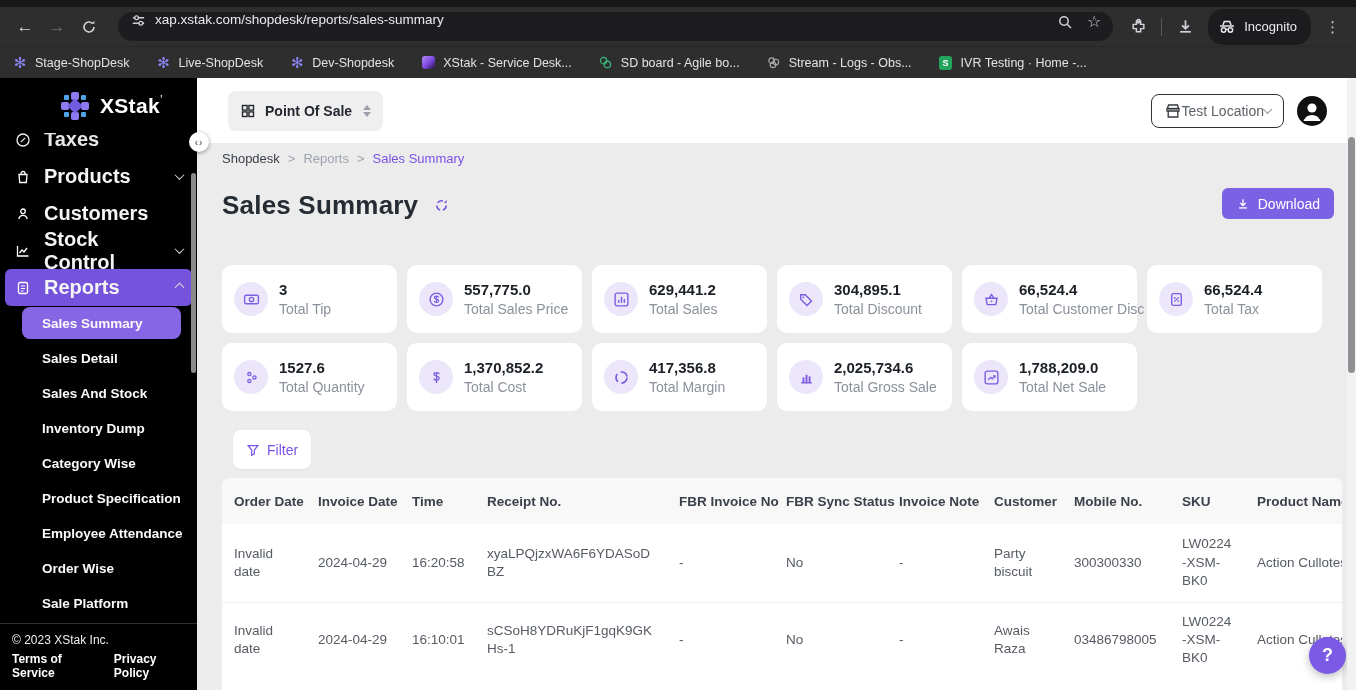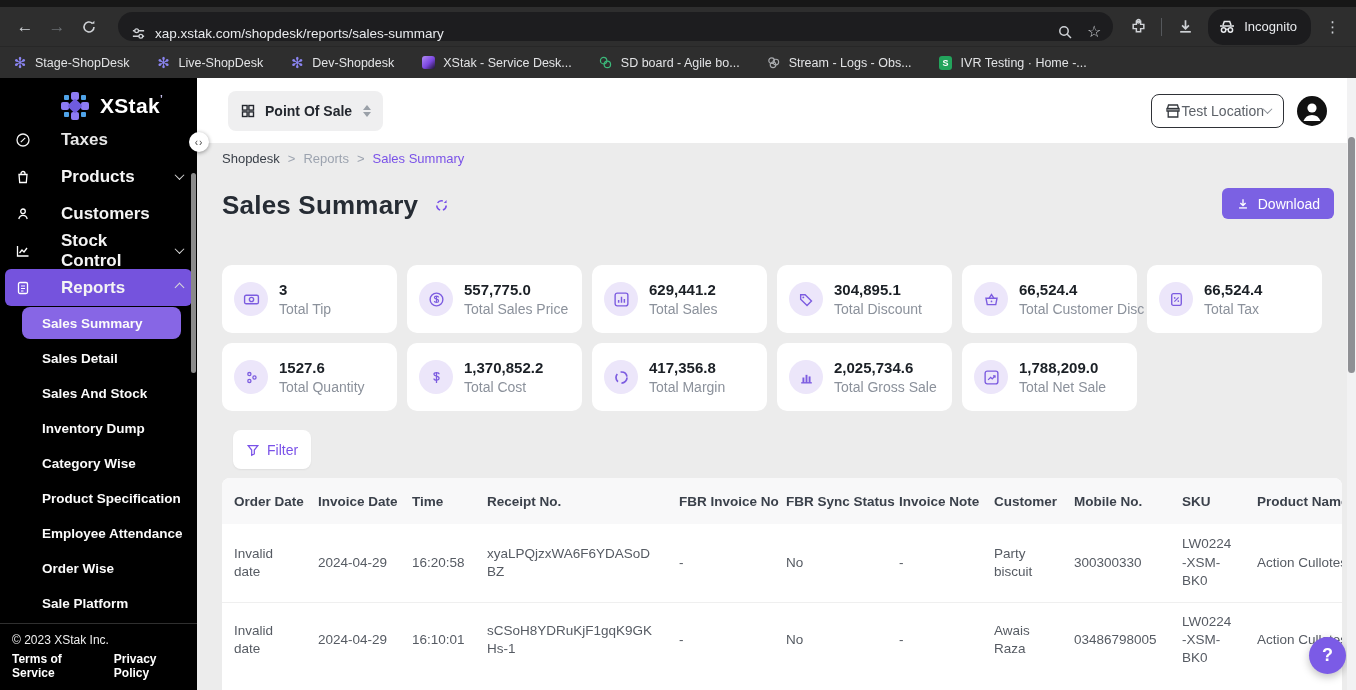--- a/index.html
+++ b/index.html
@@ -7,21 +7,21 @@
   .screen { position:relative; width:1356px; height:690px; overflow:hidden; background:#ececec; }
 
   
   .chrome { position:absolute; top:0; left:0; width:1356px; height:78px; background:#2e2e2e; }
   .chrome-top { height:7px; background:#171717; }
   .toolbar { height:39px; display:flex; align-items:center; padding:0 10px; gap:2px; }
   .tbtn { width:30px; height:30px; border-radius:15px; display:flex; align-items:center; justify-content:center;
           color:#cfd2d6; font-size:17px; }
   .tbtn.disabled { color:#6b6f73; }
   .urlbar { flex:1; height:29px; margin:0 8px 0 12px; background:#1d1d1f; border-radius:15px;
-            display:flex; align-items:flex-end; padding:0 12px; gap:9px; min-width:0; }
+            display:flex; align-items:flex-start; padding:0 12px; gap:9px; min-width:0; }
   .url-text { color:#e8eaed; font-size:13.5px; white-space:nowrap; overflow:hidden; flex:1; }
   .url-right { display:flex; align-items:center; gap:14px; margin-left:auto; }
   .star { color:#cfd2d6; font-size:16px; }
   .vsep { width:1px; height:18px; background:#55585c; margin:0 6px; }
   .incog { height:36px; background:#1c1c1e; border-radius:15px; display:flex; align-items:center; gap:8px;
            padding:0 14px 0 10px; color:#e8eaed; font-size:13px; margin:0 6px; }
   .dots { color:#cfd2d6; font-size:15px; letter-spacing:0; padding:0 6px; }
   .bookmarks { height:32px; display:flex; align-items:center; gap:26px; padding:0 12px; border-top:1px solid #272727; }
   .bm { display:flex; align-items:center; gap:7px; color:#e2e3e5; font-size:12.5px; white-space:nowrap; }
   .bm-ic { width:16px; height:16px; display:flex; align-items:center; justify-content:center; flex:0 0 auto; }
@@ -33,21 +33,21 @@
   
   .app { position:absolute; top:78px; left:0; width:1356px; height:612px; display:flex; }
 
   
   .sidebar { width:197px; background:#000; color:#fff; display:flex; flex-direction:column; position:relative; flex:0 0 197px; }
   .logo { height:55px; display:flex; align-items:center; gap:8px; padding:0 12px;margin-left:46px; }
   .logo-mark { width:34px; height:34px; position:relative; flex:0 0 auto; }
   .logo-text { font-size:21px; font-weight:bold; color:#fff; letter-spacing:.3px; }
   .logo-tm { font-size:10px; vertical-align:top; color:#cfc8f5; }
   .nav-scroll { flex:1; overflow:hidden; position:relative; }
-  .nav-item { height:37px; display:flex; align-items:center; gap:30px; padding:0 14px; font-size:17px; font-weight:bold; color:#f4f4f4; }
+  .nav-item { height:37px; display:flex; align-items:center; gap:13px; padding:0 14px; font-size:20px; font-weight:bold; color:#f4f4f4; }
   .nav-item.cut { margin-top:-12px; opacity:.95; }
   .nav-item.active-block { background:#7553dd; border-radius:6px; margin:0 5px; padding:0 9px; }
   .nav-ic { width:17px; height:17px; display:flex; align-items:center; justify-content:center; flex:0 0 auto; }
   .nav-label { flex:1; }
   .chev { width:7px; height:7px; border-right:1.7px solid #d8d8d8; border-bottom:1.7px solid #d8d8d8; }
   .chev.down { transform:rotate(45deg) translate(-1px,-1px); }
   .chev.up { transform:rotate(-135deg); }
   .sub-list { }
   .sub-item { height:35px; display:flex; align-items:center; padding-left:42px; font-size:13.5px; font-weight:bold; color:#fbfbfb; }
   .sub-item.active { background:#8766e5; border-radius:8px; margin:1px 16px 2px 22px; height:32px; padding-left:20px; }

